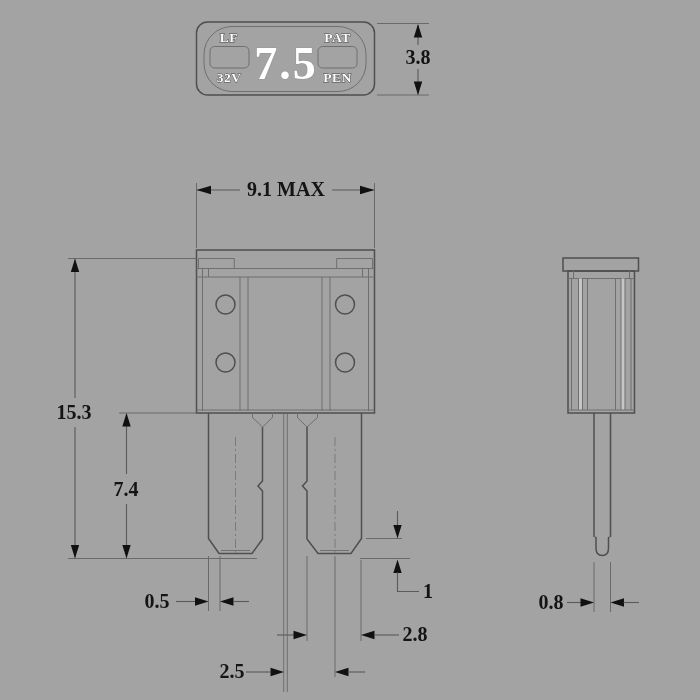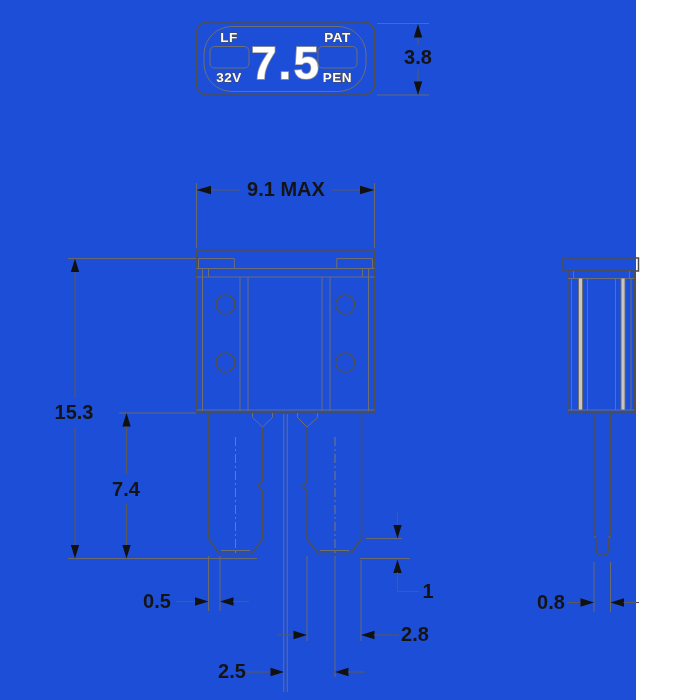--- a/index.html
+++ b/index.html
@@ -1,16 +1,16 @@
 <!DOCTYPE html>
 <html><head>
 <meta charset="utf-8">
 <style>
   html,body{margin:0;padding:0;background:#ffffff;}
-  .stage{width:636px;height:700px;background:#1d4ed8;position:relative;font-family:Liberation Sans, sans-serif;}
+  .stage{width:700px;height:700px;background:#a3a3a3;position:relative;font-family:Liberation Serif, serif;}
   svg{display:block;}
   .outline{stroke:#4f4f4f;stroke-width:1.5;fill:none;}
   .thin{stroke:#6f6f6f;stroke-width:1;fill:none;}
   .dimline{stroke:#5a5a5a;stroke-width:1.1;fill:none;}
   .extline{stroke:#6a6a6a;stroke-width:1;fill:none;}
   .cline{stroke:#7a7a7a;stroke-width:1;fill:none;stroke-dasharray:9 3 2 3;}
   .arrow{fill:#111;stroke:none;}
   .dimtext{font-size:20px;font-weight:bold;fill:#141414;}
   .marktext{font-size:13.5px;font-weight:bold;fill:#fdfdfd;stroke:#4a4a4a;stroke-width:0.9;paint-order:stroke;letter-spacing:0.5px;}
   .ratingtext{font-size:46px;font-weight:bold;fill:#ffffff;stroke:#9c9c9c;stroke-width:1.6;paint-order:stroke;letter-spacing:2px;}

